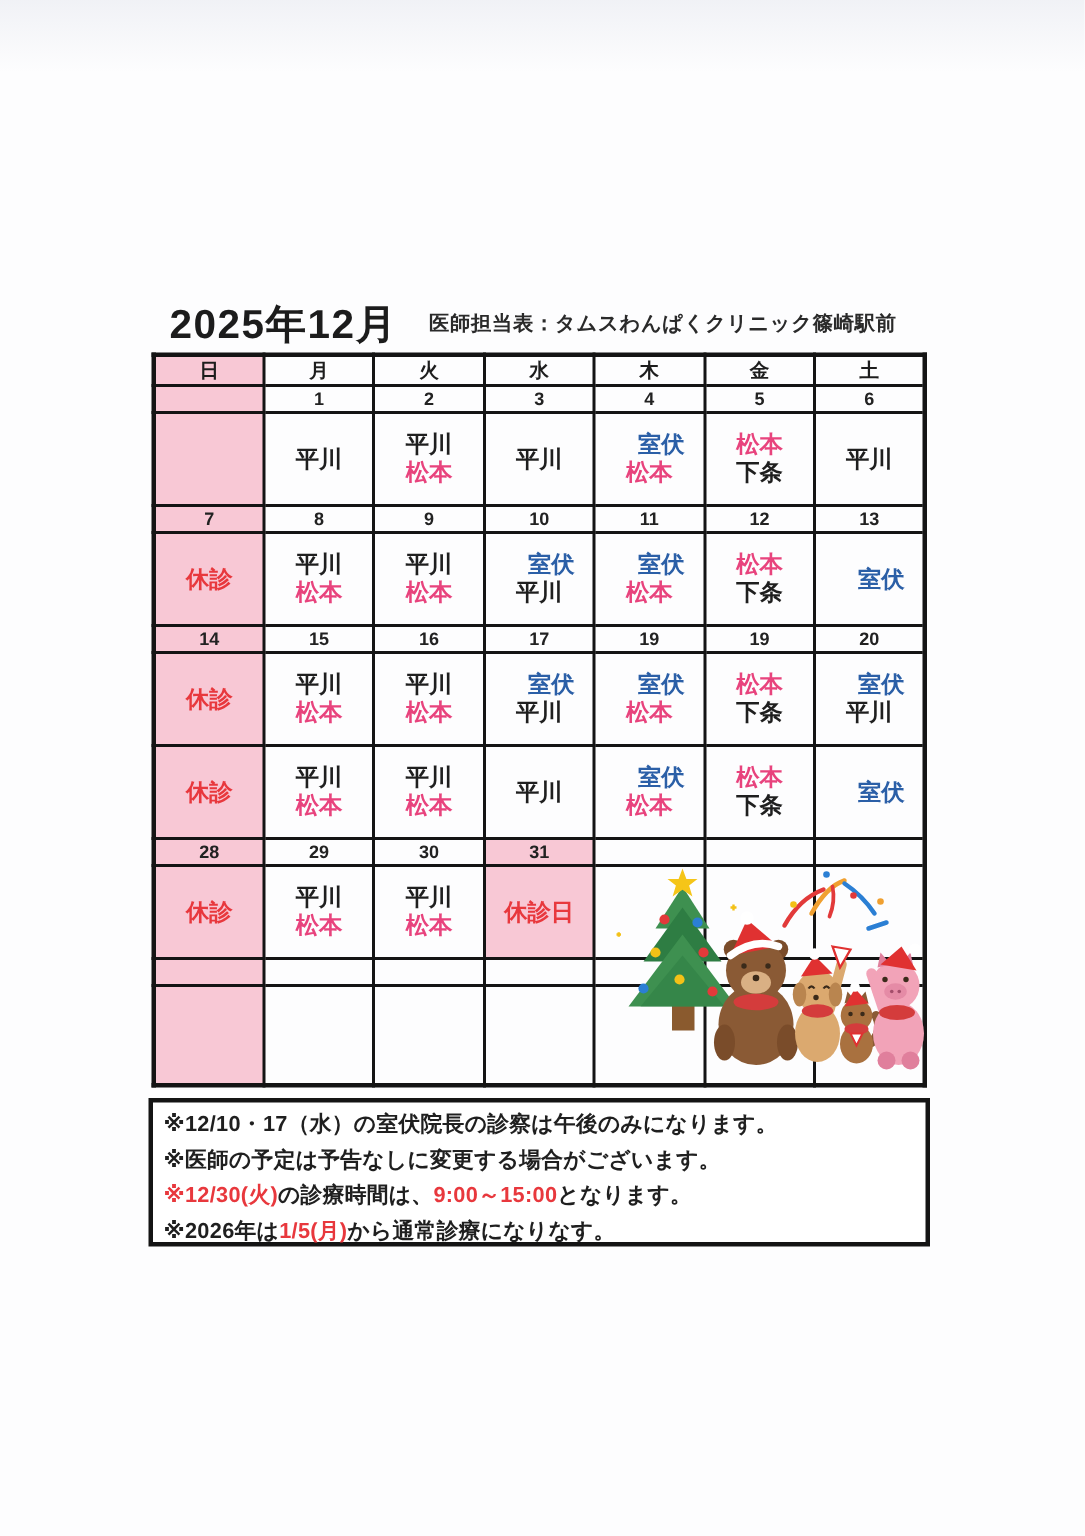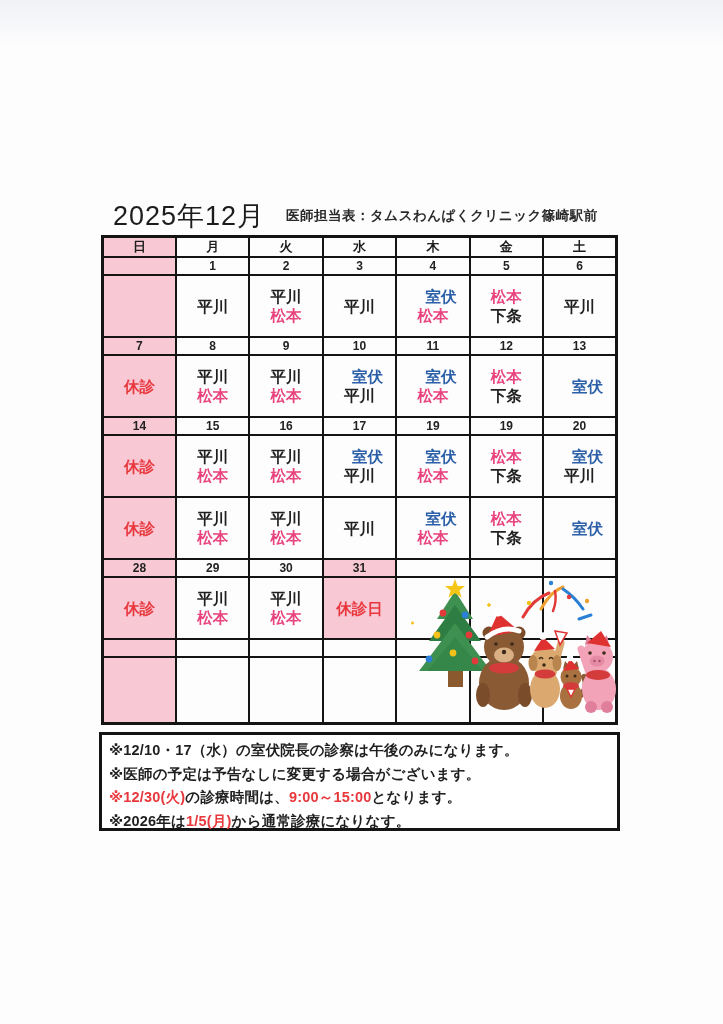--- a/index.html
+++ b/index.html
@@ -9,21 +9,21 @@
     font-family:"Liberation Sans","DejaVu Sans",sans-serif;
     -webkit-font-smoothing:antialiased;
   }
   .scan-noise{
     position:absolute;left:0;top:0;width:723px;height:60px;
     background:linear-gradient(180deg, rgba(225,228,236,.45), rgba(225,228,236,0) 80%);
     pointer-events:none;
   }
   .page-title{
     position:absolute;left:113px;top:198px;
-    font-size:27px;font-weight:normal;color:#1c1c1c;letter-spacing:1px;
+    font-size:27px;font-weight:bold;color:#1c1c1c;letter-spacing:1px;
   }
   .page-subtitle{
     position:absolute;left:286px;top:207px;
     font-size:13.5px;font-weight:bold;color:#2a2a2a;letter-spacing:.5px;
   }
   table.cal{
     position:absolute;left:101px;top:235px;width:517px;
     border-collapse:collapse;table-layout:fixed;
     border:3px solid #141414;
   }

